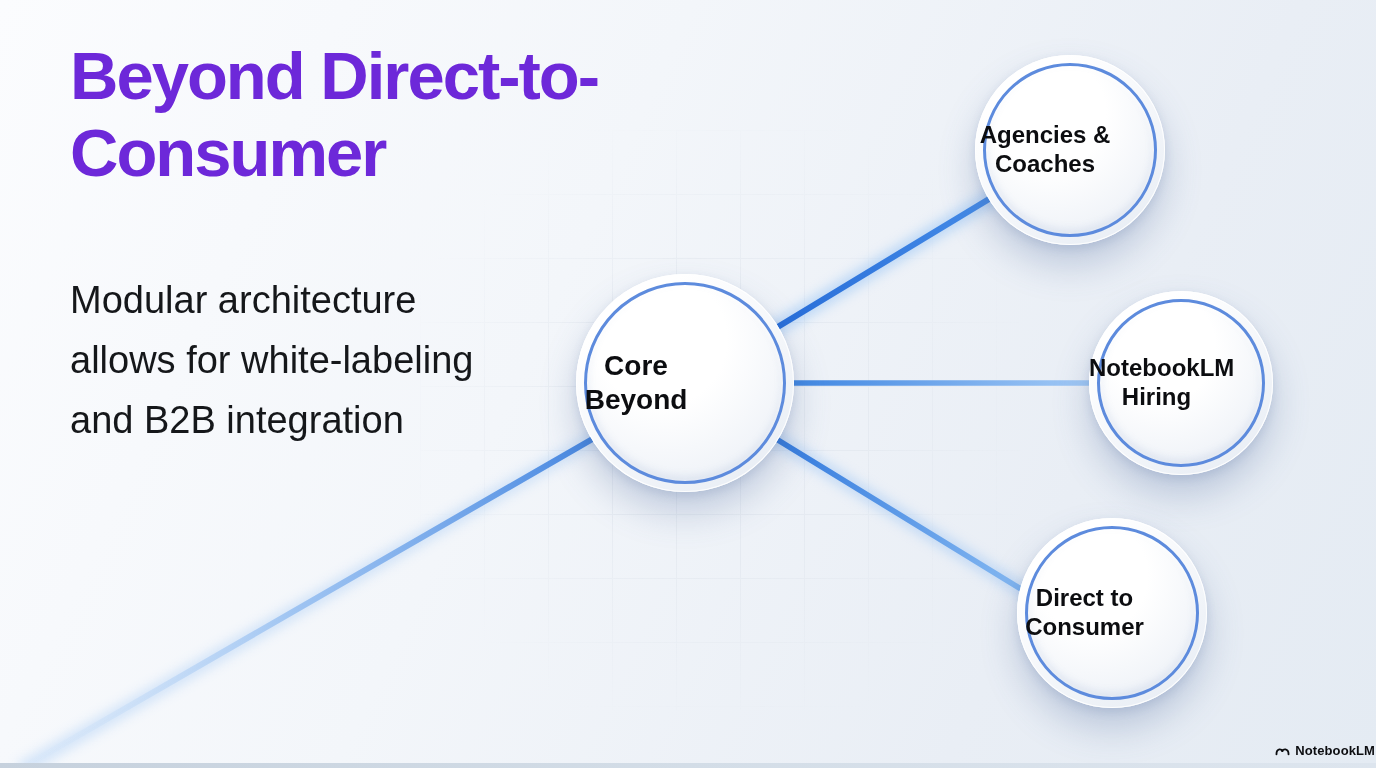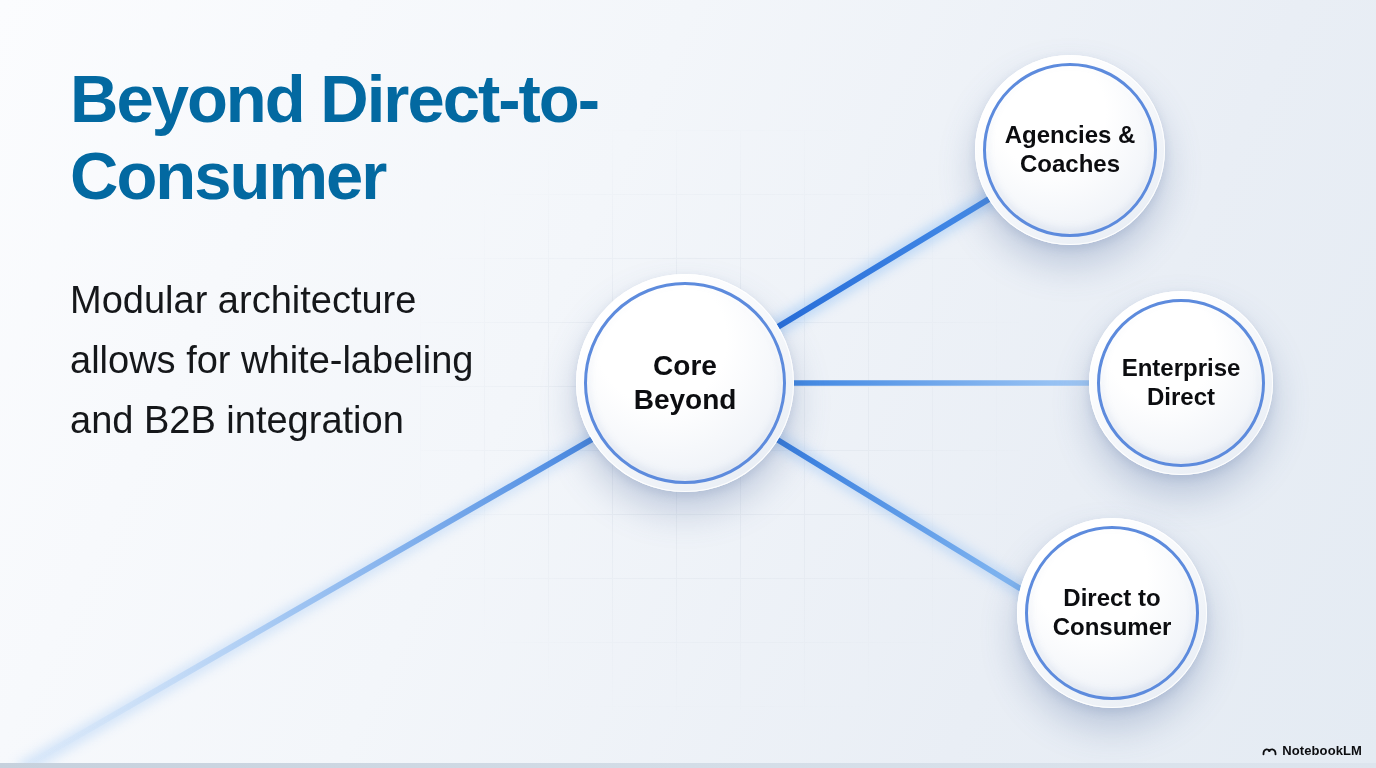--- a/index.html
+++ b/index.html
@@ -21,27 +21,27 @@
       linear-gradient(90deg, #dce2ea 1px, transparent 1px);
     background-size: 64px 64px;
     opacity: 0.45;
     -webkit-mask-image: radial-gradient(ellipse at center, #000 35%, transparent 78%);
     mask-image: radial-gradient(ellipse at center, #000 35%, transparent 78%);
     pointer-events: none;
   }
 
   .title {
     position: absolute;
-    left: 70px; top: 60px;
+    left: 70px; top: 37px;
     width: 730px;
     font-size: 67px;
     font-weight: 700;
     letter-spacing: -2px;
     line-height: 1.15;
-    color: #0369a1;
+    color: #6d28d9;
   }
 
   .subtitle {
     position: absolute;
     left: 70px; top: 270px;
     width: 430px;
     font-size: 38px;
     font-weight: 400;
     line-height: 1.58;
     color: #15171a;
@@ -52,21 +52,20 @@
   
   .node {
     position: absolute;
     border-radius: 50%;
     background: linear-gradient(145deg, #ffffff 20%, #e9eef5 90%);
     box-shadow: 0 20px 36px rgba(72, 102, 156, 0.28),
                 0 4px 10px rgba(72, 102, 156, 0.15),
                 inset 0 0 0 1px rgba(255,255,255,0.9);
     display: flex;
     align-items: center;
-    justify-content: center;
   }
   .node::before {
     content: "";
     position: absolute;
     inset: 8px;
     border-radius: 50%;
     border: 3px solid #5d8bdd;
     background: radial-gradient(circle at 38% 28%, #ffffff 35%, #edf1f7 85%, #e7edf5 100%);
     box-shadow: inset 0 2px 5px rgba(255,255,255,0.95),
                 inset 0 -4px 8px rgba(120,150,200,0.18);
@@ -87,21 +86,21 @@
   .node-agencies .node-label { font-size: 24px; max-width: 140px; }
 
   .node-enterprise { left: 1089px; top: 291px; width: 184px; height: 184px; }
   .node-enterprise .node-label { font-size: 24px; max-width: 135px; }
 
   .node-dtc { left: 1017px; top: 518px; width: 190px; height: 190px; }
   .node-dtc .node-label { font-size: 24px; max-width: 135px; }
 
   .footer-brand {
     position: absolute;
-    right: 14px; bottom: 10px;
+    right: 1px; bottom: 10px;
     display: flex;
     align-items: center;
     gap: 5px;
     color: #0c0d10;
   }
   .footer-brand .brand-text { font-size: 13px; font-weight: 700; letter-spacing: 0.1px; }
   .footer-brand svg { display: block; }
 
   .bottom-strip {
     position: absolute;
@@ -158,21 +157,21 @@
 
   <div class="node node-core">
     <div class="node-label">Core Beyond</div>
   </div>
 
   <div class="node node-agencies">
     <div class="node-label">Agencies &amp; Coaches</div>
   </div>
 
   <div class="node node-enterprise">
-    <div class="node-label">Enterprise Direct</div>
+    <div class="node-label">NotebookLM Hiring</div>
   </div>
 
   <div class="node node-dtc">
     <div class="node-label">Direct to Consumer</div>
   </div>
 
   <div class="footer-brand">
     <span>
       <svg width="15" height="13" viewBox="0 0 16 14" fill="none">
         <path d="M1.5 11 C1.5 4.5, 7.5 4.5, 7.8 8.5 C8 4.5, 14.5 4.5, 14.5 11" stroke="#0c0d10" stroke-width="2" stroke-linecap="round" fill="none"></path>

